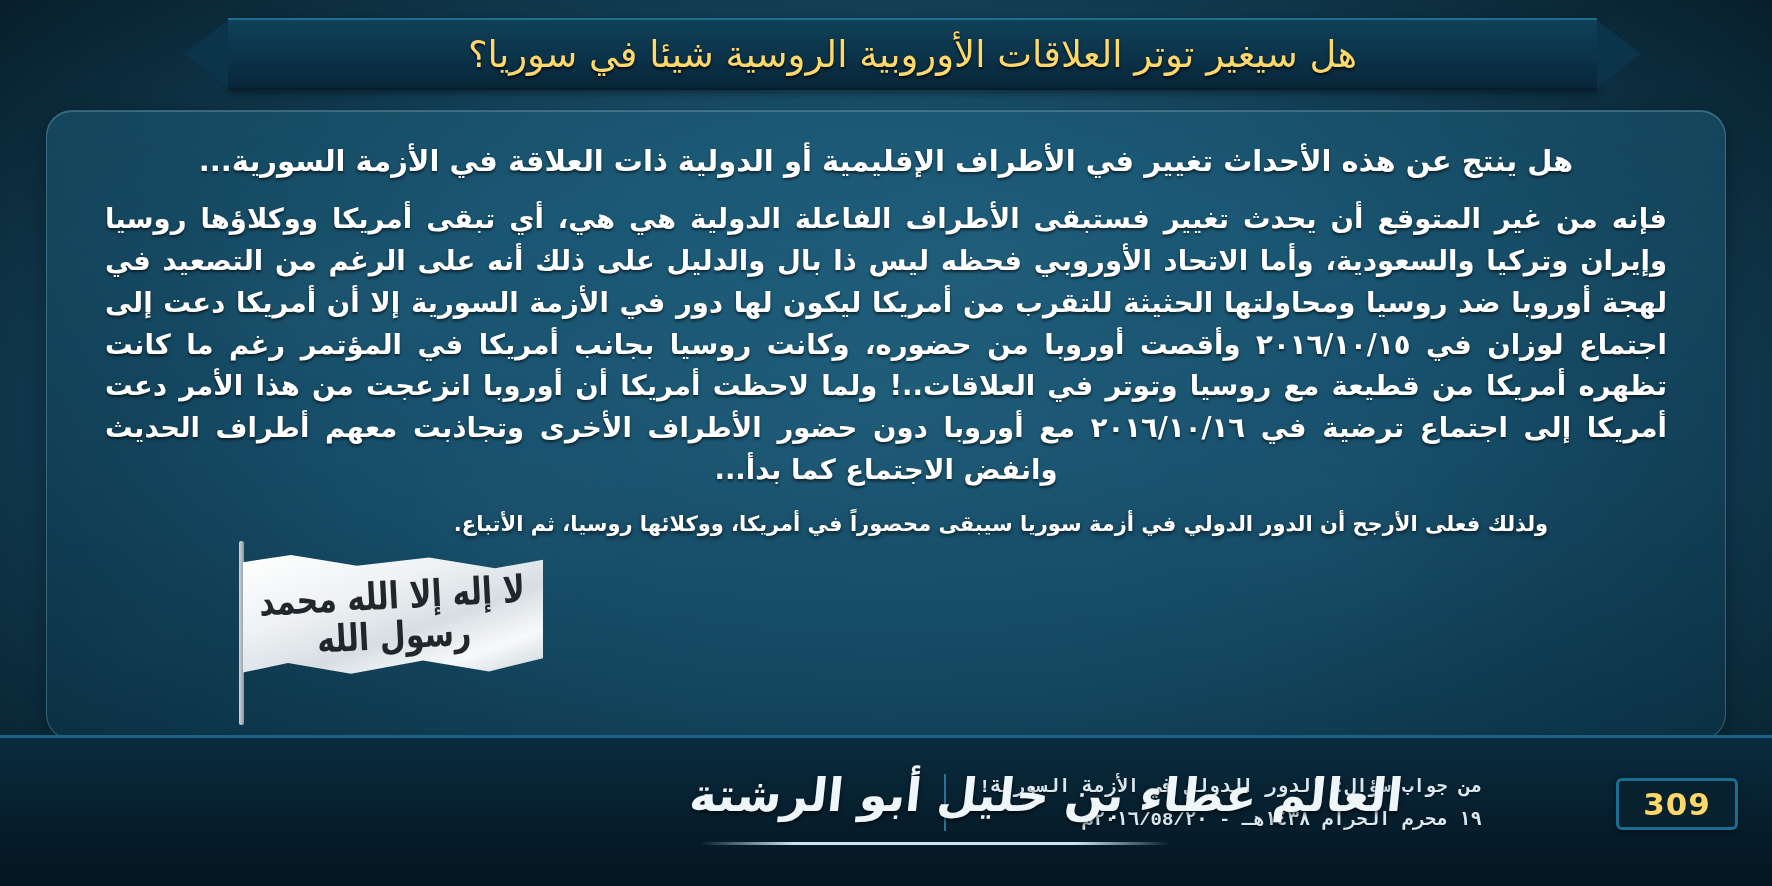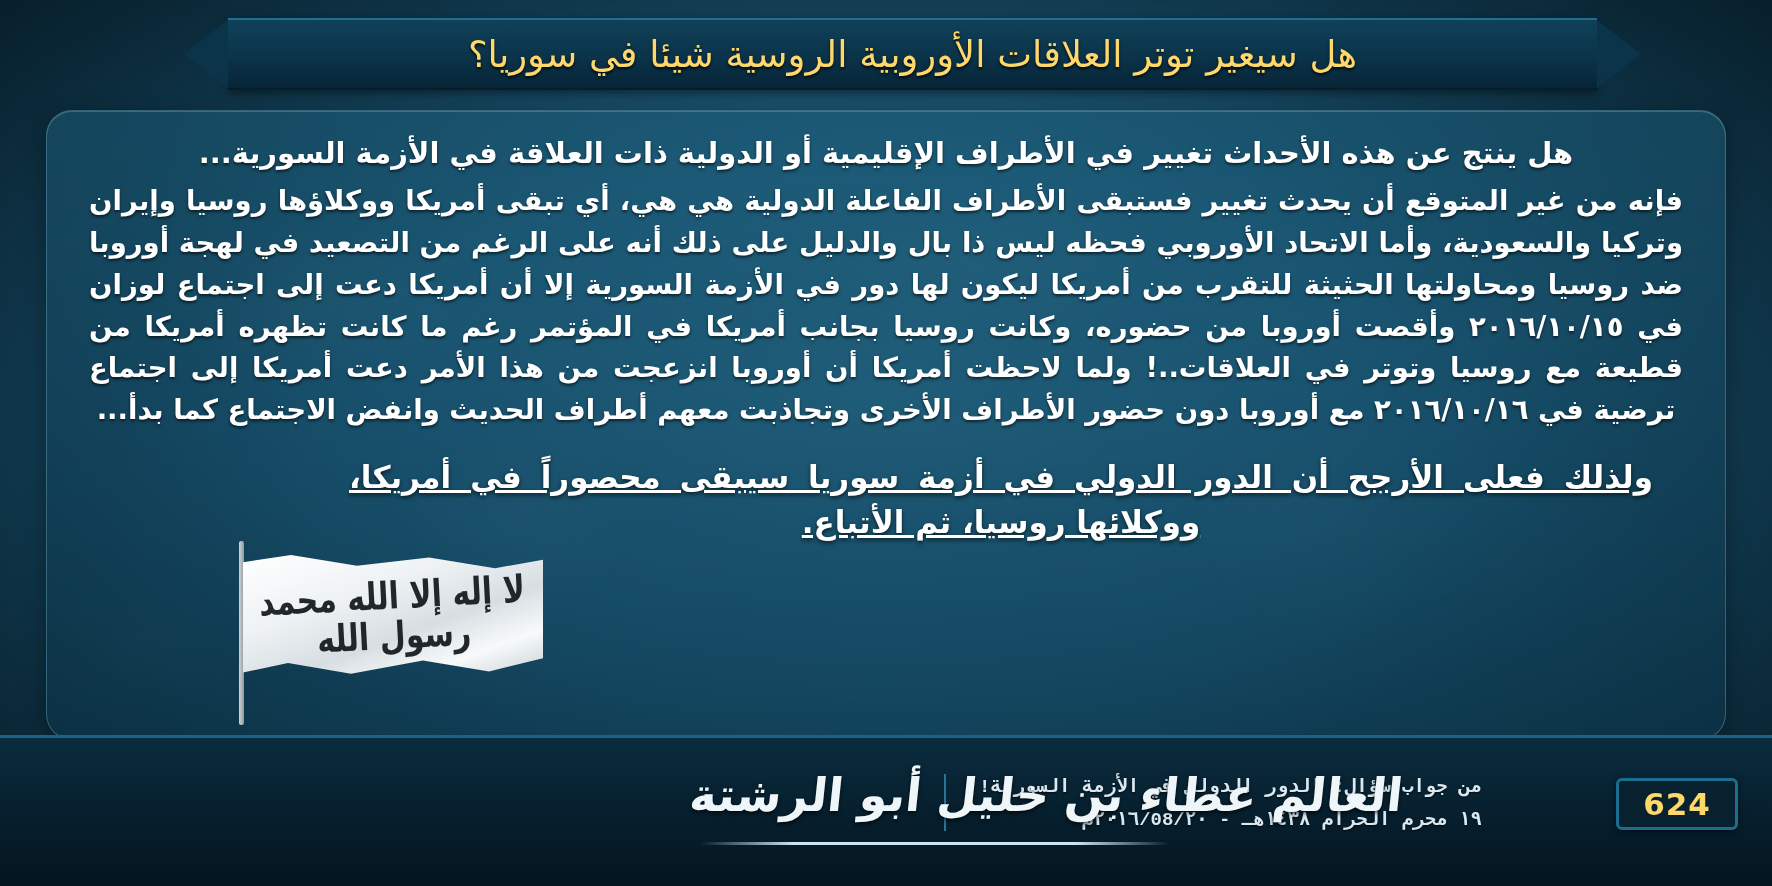--- a/index.html
+++ b/index.html
@@ -112,45 +112,44 @@
     direction: rtl;
     text-align: justify;
     text-align-last: center;
   }
   .lead {
     color: #ffffff;
     font-size: 29px;
     font-weight: bold;
     line-height: 1.42;
     text-shadow: 0 2px 3px rgba(0,0,0,.6);
-    margin: 0 0 6px 0;
+    margin: 8px 0 6px 0;
     text-align: center;
   }
   .body-text {
     color: #ffffff;
     font-size: 27.5px;
     font-weight: bold;
     line-height: 1.52;
     text-shadow: 0 2px 3px rgba(0,0,0,.6);
-    margin: 0;
+    margin: 16px;
     text-align: justify;
     text-align-last: center;
   }
   .conclusion {
     color: #ffffff;
-    font-size: 31px;
+    font-size: 21px;
     font-weight: bold;
     line-height: 1.45;
     text-shadow: 0 2px 4px rgba(0,0,0,.65);
-    margin: 24px 0 0 0;
+    margin: 18px 0 0 0;
     text-align: justify;
     text-align-last: center;
     padding-right: 30px;
     padding-left: 260px;
-    text-decoration: underline;
   }
 
   
   .flag {
     position: absolute;
     right: 1170px;
     bottom: 12px;
     width: 330px;
     height: 190px;
     pointer-events: none;
@@ -284,21 +283,21 @@
 
     <div class="flag">
       <div class="flag-pole"></div>
       <div class="flag-cloth">
         <div class="shahada">لا إله إلا الله محمد رسول الله</div>
       </div>
     </div>
   </div>
 
   <div class="footer">
-    <div class="badge">624</div>
+    <div class="badge">309</div>
 
     <div class="footer-meta">
       <div class="line1">من جواب سؤال: الدور الدولي في الأزمة السورية!</div>
       <div class="line2">١٩ محرم الحرام ١٤٣٨هـ - ٢٠١٦/08/٢٠م</div>
     </div>
 
     <div class="signature">العالم عطاء بن خليل أبو الرشتة</div>
     <div class="sig-underline"></div>
   </div>
 </div>

